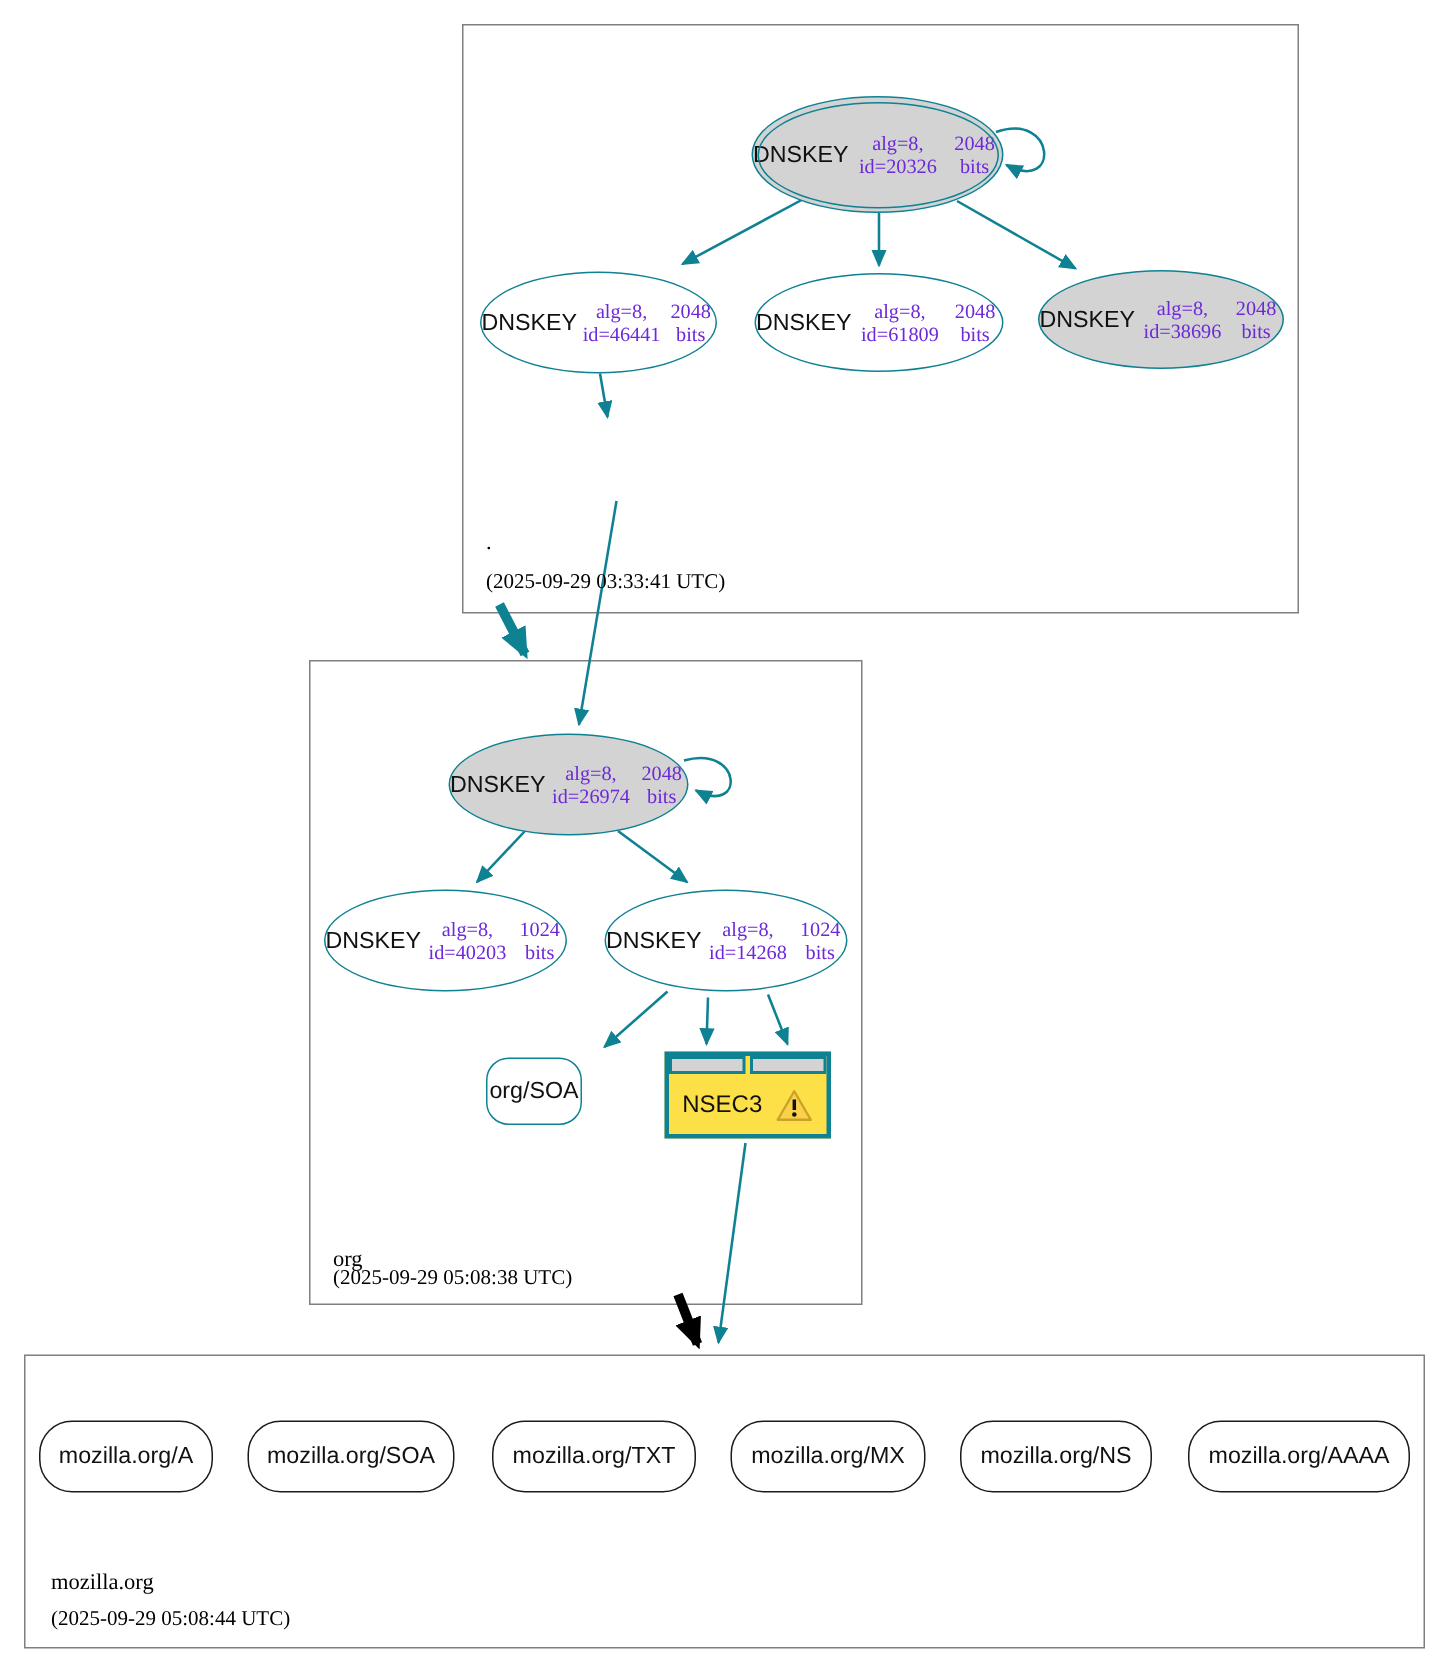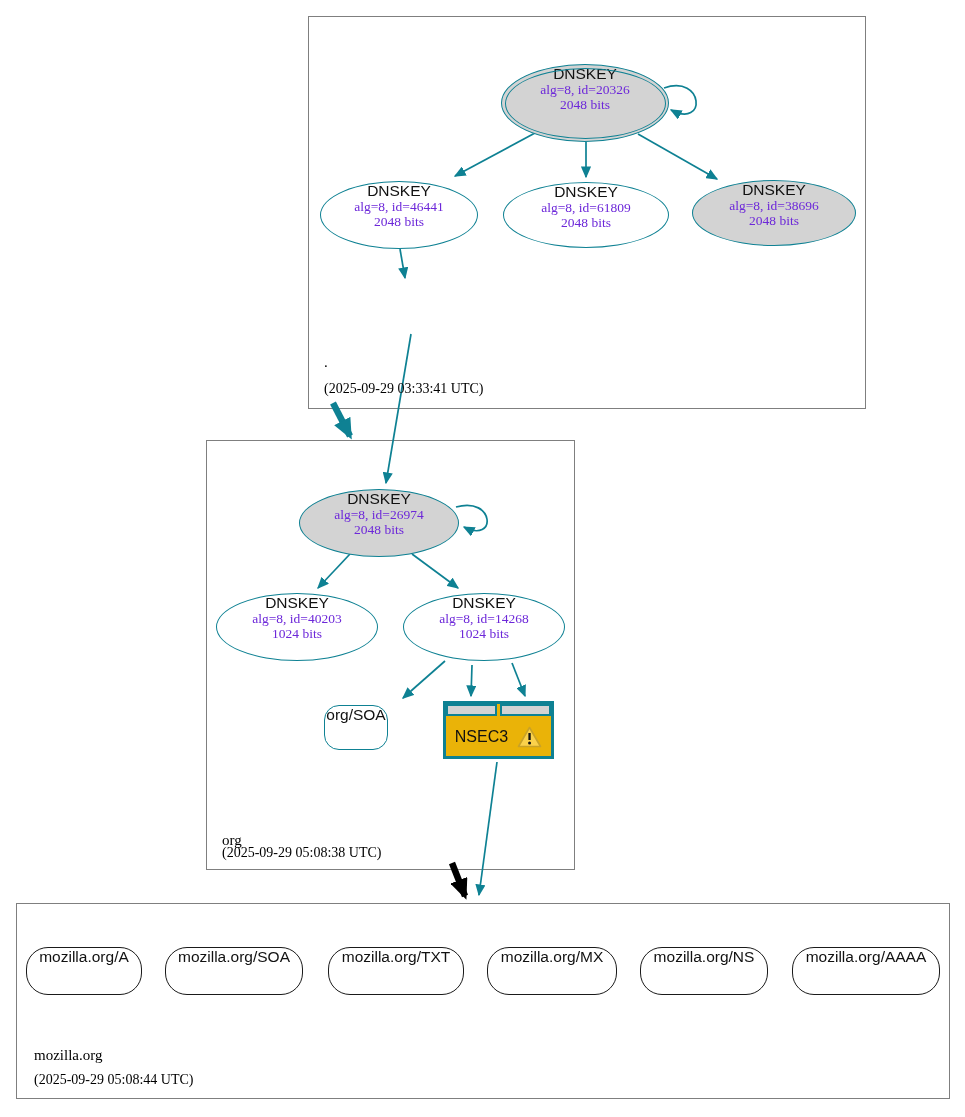--- a/index.html
+++ b/index.html
@@ -33,23 +33,23 @@
     white-space:nowrap;
     z-index:3;
   }
   svg.edges{
     position:absolute;left:0;top:0;z-index:1;
   }
   .node{
     position:absolute;
     box-sizing:border-box;
     display:flex;
-    flex-direction:column;
+    flex-direction:row;
     align-items:center;
-    justify-content:flex-start;
+    justify-content:center;
     z-index:2;
     text-align:center;
   }
   .ellipse{
     border:1.7px solid #0e8193;
     border-radius:50%;
     background:#ffffff;
   }
   .ellipse.gray{background:#d3d3d3;}
   .ring{
@@ -77,21 +77,21 @@
     background:#ffffff;
     font-size:15.5px;
     color:#111;
   }
   .rrset.black{
     border:1.7px solid #1a1a1a;
     border-radius:22px;
   }
   .nsec3{
     border:3px solid #0e8193;
-    background:#eab308;
+    background:#fde047;
     z-index:2;
     position:absolute;
     box-sizing:border-box;
   }
   .nsec3-headers{
     position:absolute;
     top:0px;left:0px;right:0px;
     height:12px;
     display:flex;
     gap:3px;

